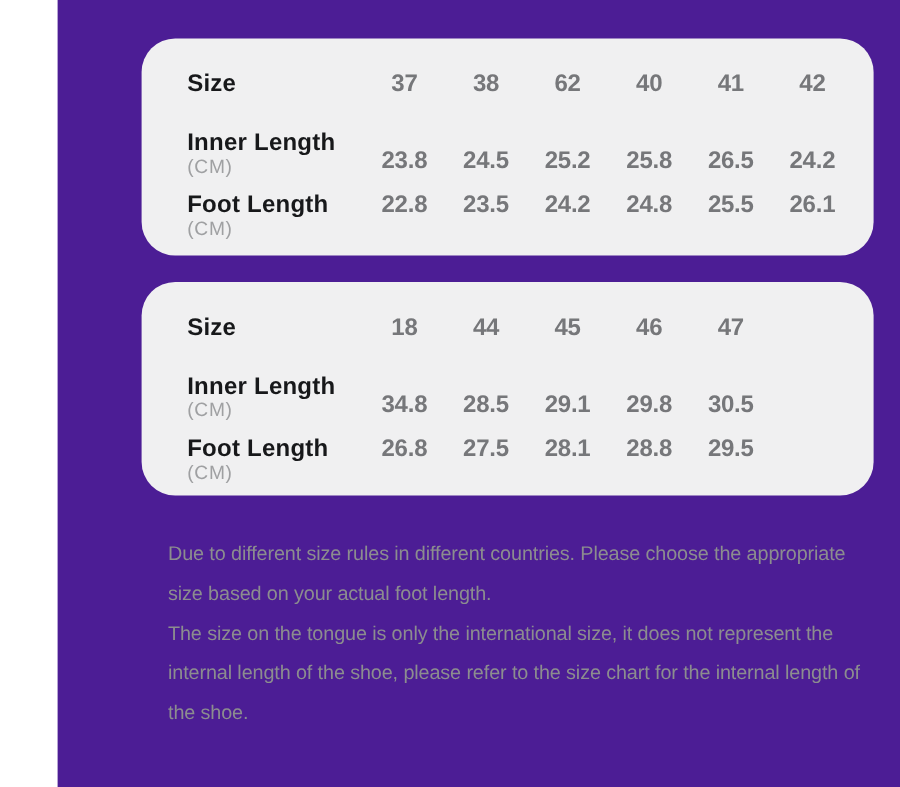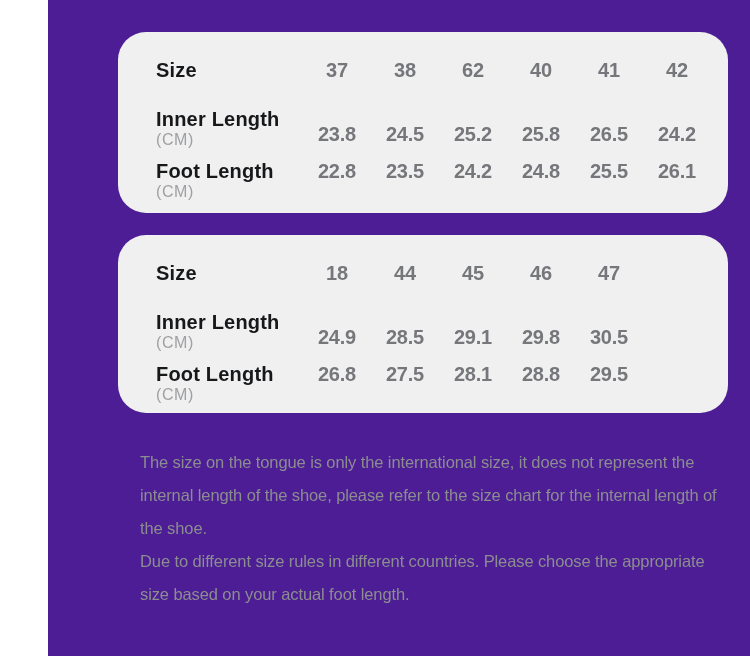--- a/index.html
+++ b/index.html
@@ -137,37 +137,37 @@
         <span class="cell">44</span>
         <span class="cell">45</span>
         <span class="cell">46</span>
         <span class="cell">47</span>
       </div>
       <div class="row row-1">
         <div class="label-wrap">
           <span class="label">Inner Length</span>
           <span class="unit">(CM)</span>
         </div>
-        <span class="cell">24.9</span>
+        <span class="cell">34.8</span>
         <span class="cell">28.5</span>
         <span class="cell">29.1</span>
         <span class="cell">29.8</span>
         <span class="cell">30.5</span>
       </div>
       <div class="row row-2">
         <div class="label-wrap">
           <span class="label">Foot Length</span>
           <span class="unit">(CM)</span>
         </div>
         <span class="cell">26.8</span>
         <span class="cell">27.5</span>
         <span class="cell">28.1</span>
         <span class="cell">28.8</span>
         <span class="cell">29.5</span>
       </div>
     </section>
 
   <div class="notes">
+    <p>Due to different size rules in different countries. Please choose the appropriate size based on your actual foot length.</p>
     <p>The size on the tongue is only the international size, it does not represent the internal length of the shoe, please refer to the size chart for the internal length of the shoe.</p>
-    <p>Due to different size rules in different countries. Please choose the appropriate size based on your actual foot length.</p>
   </div>
 
 </div>
 
 </body></html>

